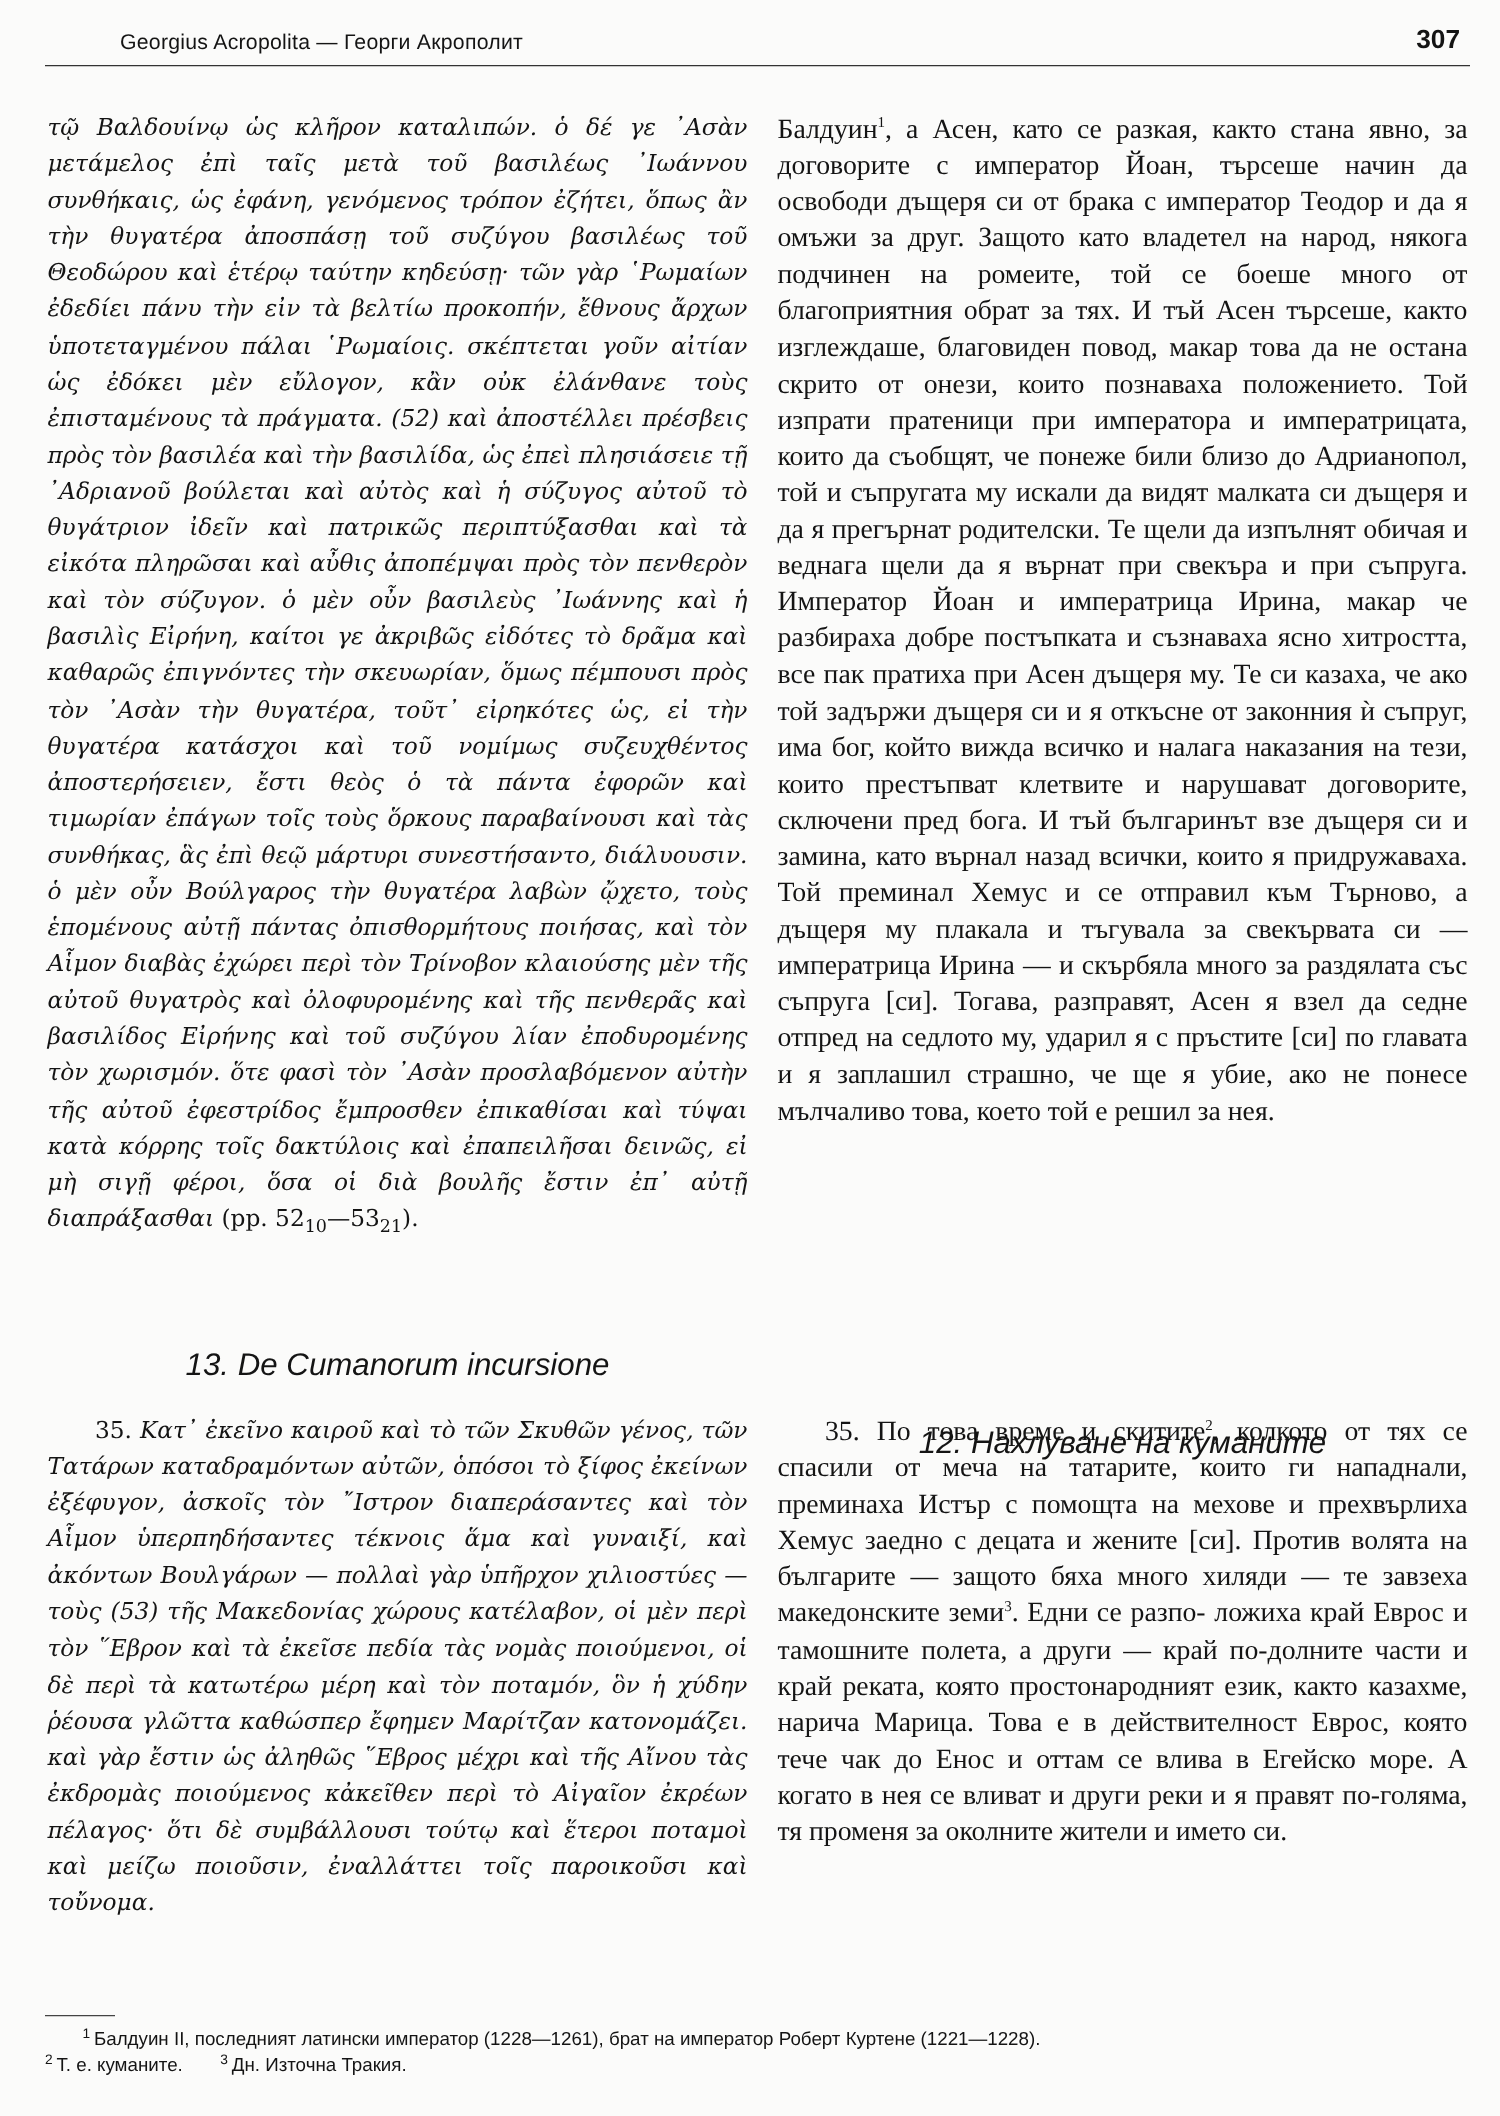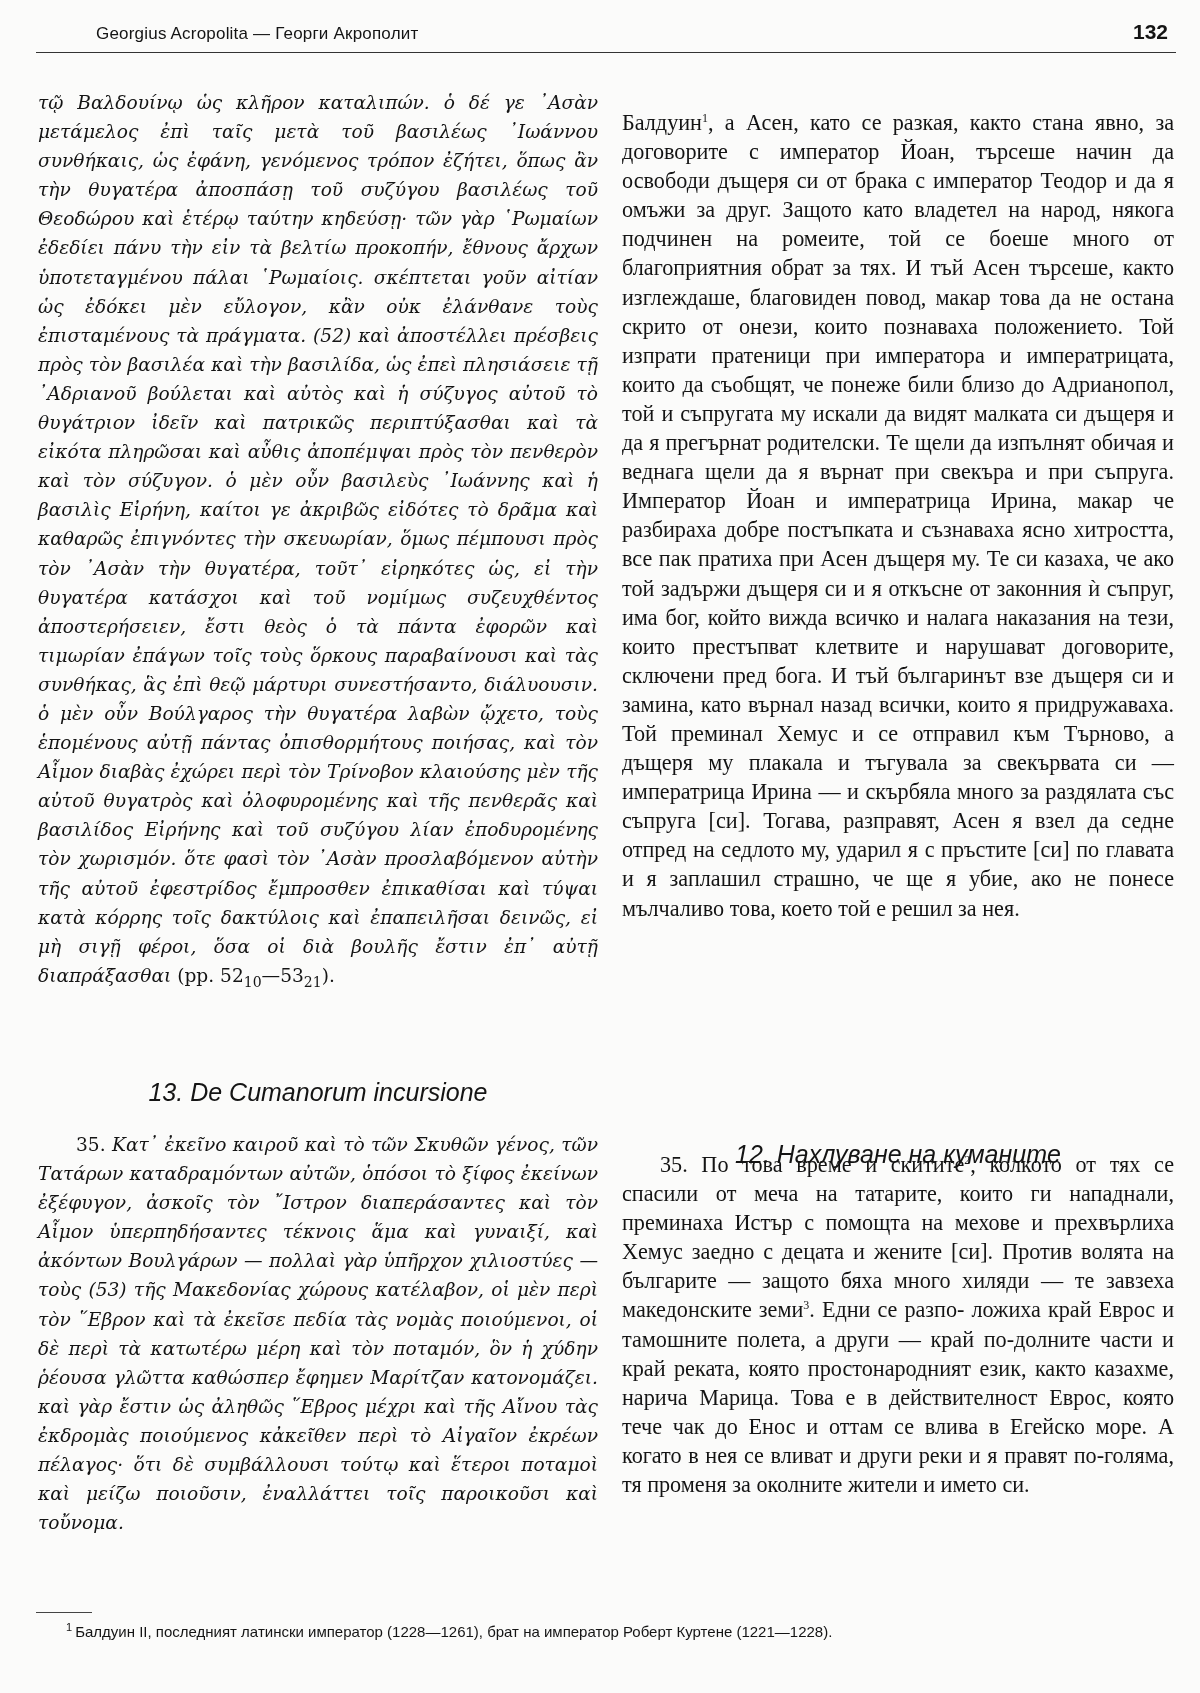--- a/index.html
+++ b/index.html
@@ -32,21 +32,20 @@
     }
     .greek p {
       font-style: italic; font-size: 20.6px; line-height: 29.1px;
       font-family: "DejaVu Serif", "Liberation Serif", serif;
       font-size: 18.6px;
     }
     .greek .plain { font-style: normal; }
     .bg p {
       font-size: 22.2px; line-height: 29.1px;
       font-family: "Liberation Serif", "DejaVu Serif", serif;
-      margin-top: 20px;
     }
     .section-title {
       text-align: center; font-style: italic; font-size: 25px; margin: 0;
       font-family: "Liberation Sans", "DejaVu Sans", sans-serif;
       font-weight: normal;
     }
     .sec-left { position: absolute; left: 38px; width: 560px; top: 1078px; }
     .sec-right { position: absolute; left: 622px; width: 552px; top: 1140px; }
     .par2-left { position: absolute; left: 38px; width: 560px; top: 1130px; }
     .par2-right { position: absolute; left: 622px; width: 552px; top: 1130px; }
@@ -65,21 +64,21 @@
     .footnotes .fn-line { white-space: nowrap; }
     .footnotes .fn-1 { padding-left: 30px; }
     .footnotes .gap { display: inline-block; width: 30px; }
     .fn-sup { font-size: 11px; vertical-align: super; line-height: 0; margin-right: 3px; }
   </style>
 </head>
 <body>
 
 <div class="running-head">
   <div class="running-title">Georgius Acropolita — Георги Акрополит</div>
-  <div class="page-number">132</div>
+  <div class="page-number">307</div>
 </div>
 
 <div class="col col-left block greek">
   <p id="greek1">τῷ Βαλδουίνῳ ὡς κλῆρον καταλιπών. ὁ δέ γε ᾿Ασὰν μετάμελος ἐπὶ ταῖς μετὰ τοῦ βασιλέως ᾿Ιωάννου συνθήκαις, ὡς ἐφάνη, γενόμενος τρόπον ἐζήτει, ὅπως ἂν τὴν θυγατέρα ἀποσπάσῃ τοῦ συζύγου βασιλέως τοῦ Θεοδώρου καὶ ἑτέρῳ ταύτην κηδεύσῃ· τῶν γὰρ ῾Ρωμαίων ἐδεδίει πάνυ τὴν εἰν τὰ βελτίω προκοπήν, ἔθνους ἄρχων ὑποτεταγμένου πάλαι ῾Ρωμαίοις. σκέπτεται γοῦν αἰτίαν ὡς ἐδόκει μὲν εὔλογον, κἂν οὐκ ἐλάνθανε τοὺς ἐπισταμένους τὰ πράγματα. (52) καὶ ἀποστέλλει πρέσβεις πρὸς τὸν βασιλέα καὶ τὴν βασιλίδα, ὡς ἐπεὶ πλησιάσειε τῇ ᾿Αδριανοῦ βούλεται καὶ αὐτὸς καὶ ἡ σύζυγος αὐτοῦ τὸ θυγάτριον ἰδεῖν καὶ πατρικῶς περιπτύξασθαι καὶ τὰ εἰκότα πληρῶσαι καὶ αὖθις ἀποπέμψαι πρὸς τὸν πενθερὸν καὶ τὸν σύζυγον. ὁ μὲν οὖν βασιλεὺς ᾿Ιωάννης καὶ ἡ βασιλὶς Εἰρήνη, καίτοι γε ἀκριβῶς εἰδότες τὸ δρᾶμα καὶ καθαρῶς ἐπιγνόντες τὴν σκευωρίαν, ὅμως πέμπουσι πρὸς τὸν ᾿Ασὰν τὴν θυγατέρα, τοῦτ᾿ εἰρηκότες ὡς, εἰ τὴν θυγατέρα κατάσχοι καὶ τοῦ νομίμως συζευχθέντος ἀποστερήσειεν, ἔστι θεὸς ὁ τὰ πάντα ἐφορῶν καὶ τιμωρίαν ἐπάγων τοῖς τοὺς ὅρκους παραβαίνουσι καὶ τὰς συνθήκας, ἃς ἐπὶ θεῷ μάρτυρι συνεστήσαντο, διάλυουσιν. ὁ μὲν οὖν Βούλγαρος τὴν θυγατέρα λαβὼν ᾤχετο, τοὺς ἑπομένους αὐτῇ πάντας ὀπισθορμήτους ποιήσας, καὶ τὸν Αἷμον διαβὰς ἐχώρει περὶ τὸν Τρίνοβον κλαιούσης μὲν τῆς αὐτοῦ θυγατρὸς καὶ ὀλοφυρομένης καὶ τῆς πενθερᾶς καὶ βασιλίδος Εἰρήνης καὶ τοῦ συζύγου λίαν ἐποδυρομένης τὸν χωρισμόν. ὅτε φασὶ τὸν ᾿Ασὰν προσλαβόμενον αὐτὴν τῆς αὐτοῦ ἐφεστρίδος ἔμπροσθεν ἐπικαθίσαι καὶ τύψαι κατὰ κόρρης τοῖς δακτύλοις καὶ ἐπαπειλῆσαι δεινῶς, εἰ μὴ σιγῇ φέροι, ὅσα οἱ διὰ βουλῆς ἔστιν ἐπ᾿ αὐτῇ διαπράξασθαι <span class="plain">(pp. 52<sub class="ln">10</sub>—53<sub class="ln">21</sub>).</span></p>
 </div>
 
 <div class="col col-right block bg">
   <p id="bg1">
     <span>Балдуин</span><sup class="fn">1</sup><span>, а Асен, като се разкая, както стана</span>
     <span id="bg1-rest">явно, за договорите с император Йоан, търсеше начин да освободи дъщеря си от брака с император Теодор и да я омъжи за друг. Защото като владетел на народ, някога подчинен на ромеите, той се боеше много от благоприятния обрат за тях. И тъй Асен търсеше, както изглеждаше, благовиден повод, макар това да не остана скрито от онези, които познаваха положението. Той изпрати пратеници при императора и императрицата, които да съобщят, че понеже били близо до Адрианопол, той и съпругата му искали да видят малката си дъщеря и да я прегърнат родителски. Те щели да изпълнят обичая и веднага щели да я върнат при свекъра и при съпруга. Император Йоан и императрица Ирина, макар че разбираха добре постъпката и съзнаваха ясно хитростта, все пак пратиха при Асен дъщеря му. Те си казаха, че ако той задържи дъщеря си и я откъсне от законния ѝ съпруг, има бог, който вижда всичко и налага наказания на тези, които престъпват клетвите и нарушават договорите, сключени пред бога. И тъй българинът взе дъщеря си и замина, като върнал назад всички, които я придружаваха. Той преминал Хемус и се отправил към Търново, а дъщеря му плакала и тъгувала за свекървата си — императрица Ирина — и скърбяла много за раздялата със съпруга [си]. Тогава, разправят, Асен я взел да седне отпред на седлото му, ударил я с пръстите [си] по главата и я заплашил страшно, че ще я убие, ако не понесе мълчаливо това, което той е решил за нея.</span>
@@ -95,13 +94,16 @@
 
 <div class="par2-right block bg">
   <p class="indent"><span>35. По това време и скитите</span><sup class="fn">2</sup><span>, колкото от</span> <span id="bg2a">тях се спасили от меча на татарите, които ги нападнали, преминаха Истър с помощта на мехове и прехвърлиха Хемус заедно с децата и жените [си]. Против волята на българите — защото бяха много хиляди — те</span> <span>завзеха македонските земи</span><sup class="fn">3</sup><span>. Едни се разпо-</span> <span id="bg2b">ложиха край Еврос и тамошните полета, а други — край по-долните части и край реката, която простонародният език, както казахме, нарича Марица. Това е в действителност Еврос, която тече чак до Енос и оттам се влива в Егейско море. А когато в нея се вливат и други реки и я правят по-голяма, тя променя за околните жители и името си.</span></p>
 </div>
 
 <div class="footnote-rule"></div>
 <div class="footnotes">
   <div class="fn-line fn-1">
     <span class="fn-sup">1</span><span>Балдуин II, последният латински император (1228—1261), брат на император Роберт Куртене (1221—1228).</span>
   </div>
+  <div class="fn-line">
+    <span class="fn-sup">2</span><span>Т. е. куманите.</span><span class="gap"></span><span class="fn-sup">3</span><span>Дн. Източна Тракия.</span>
+  </div>
 </div>
 
 </body></html>

